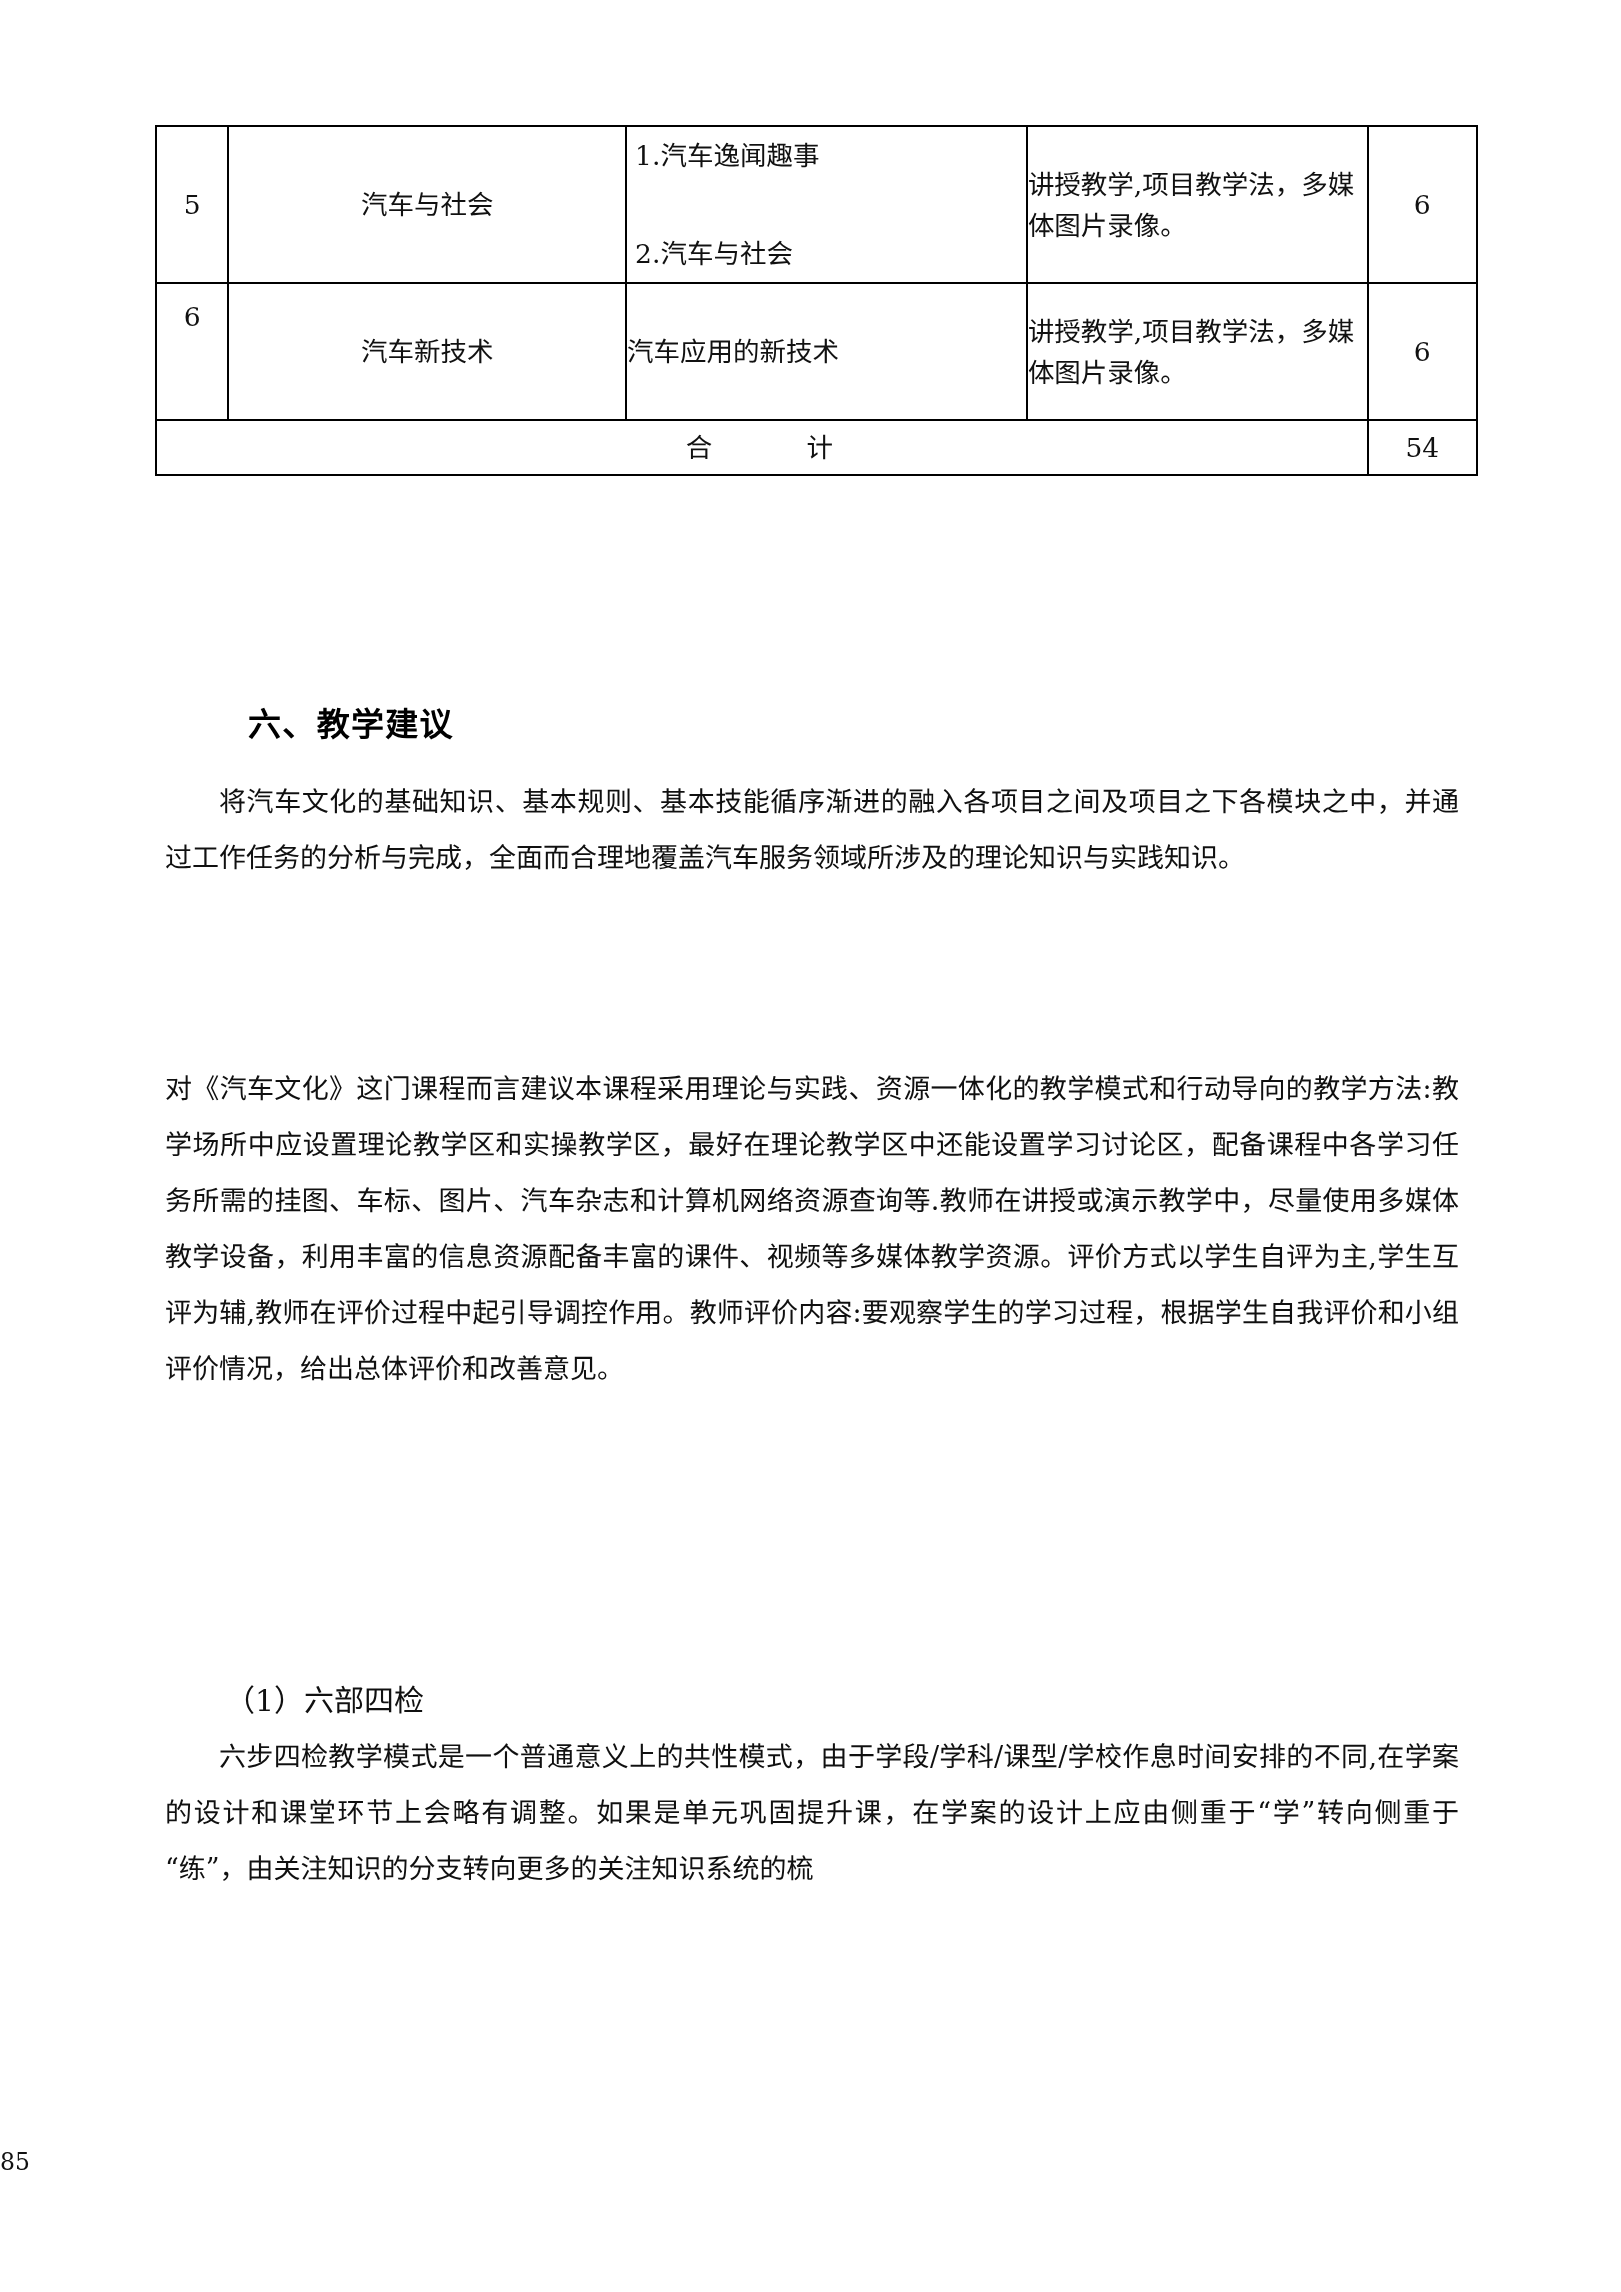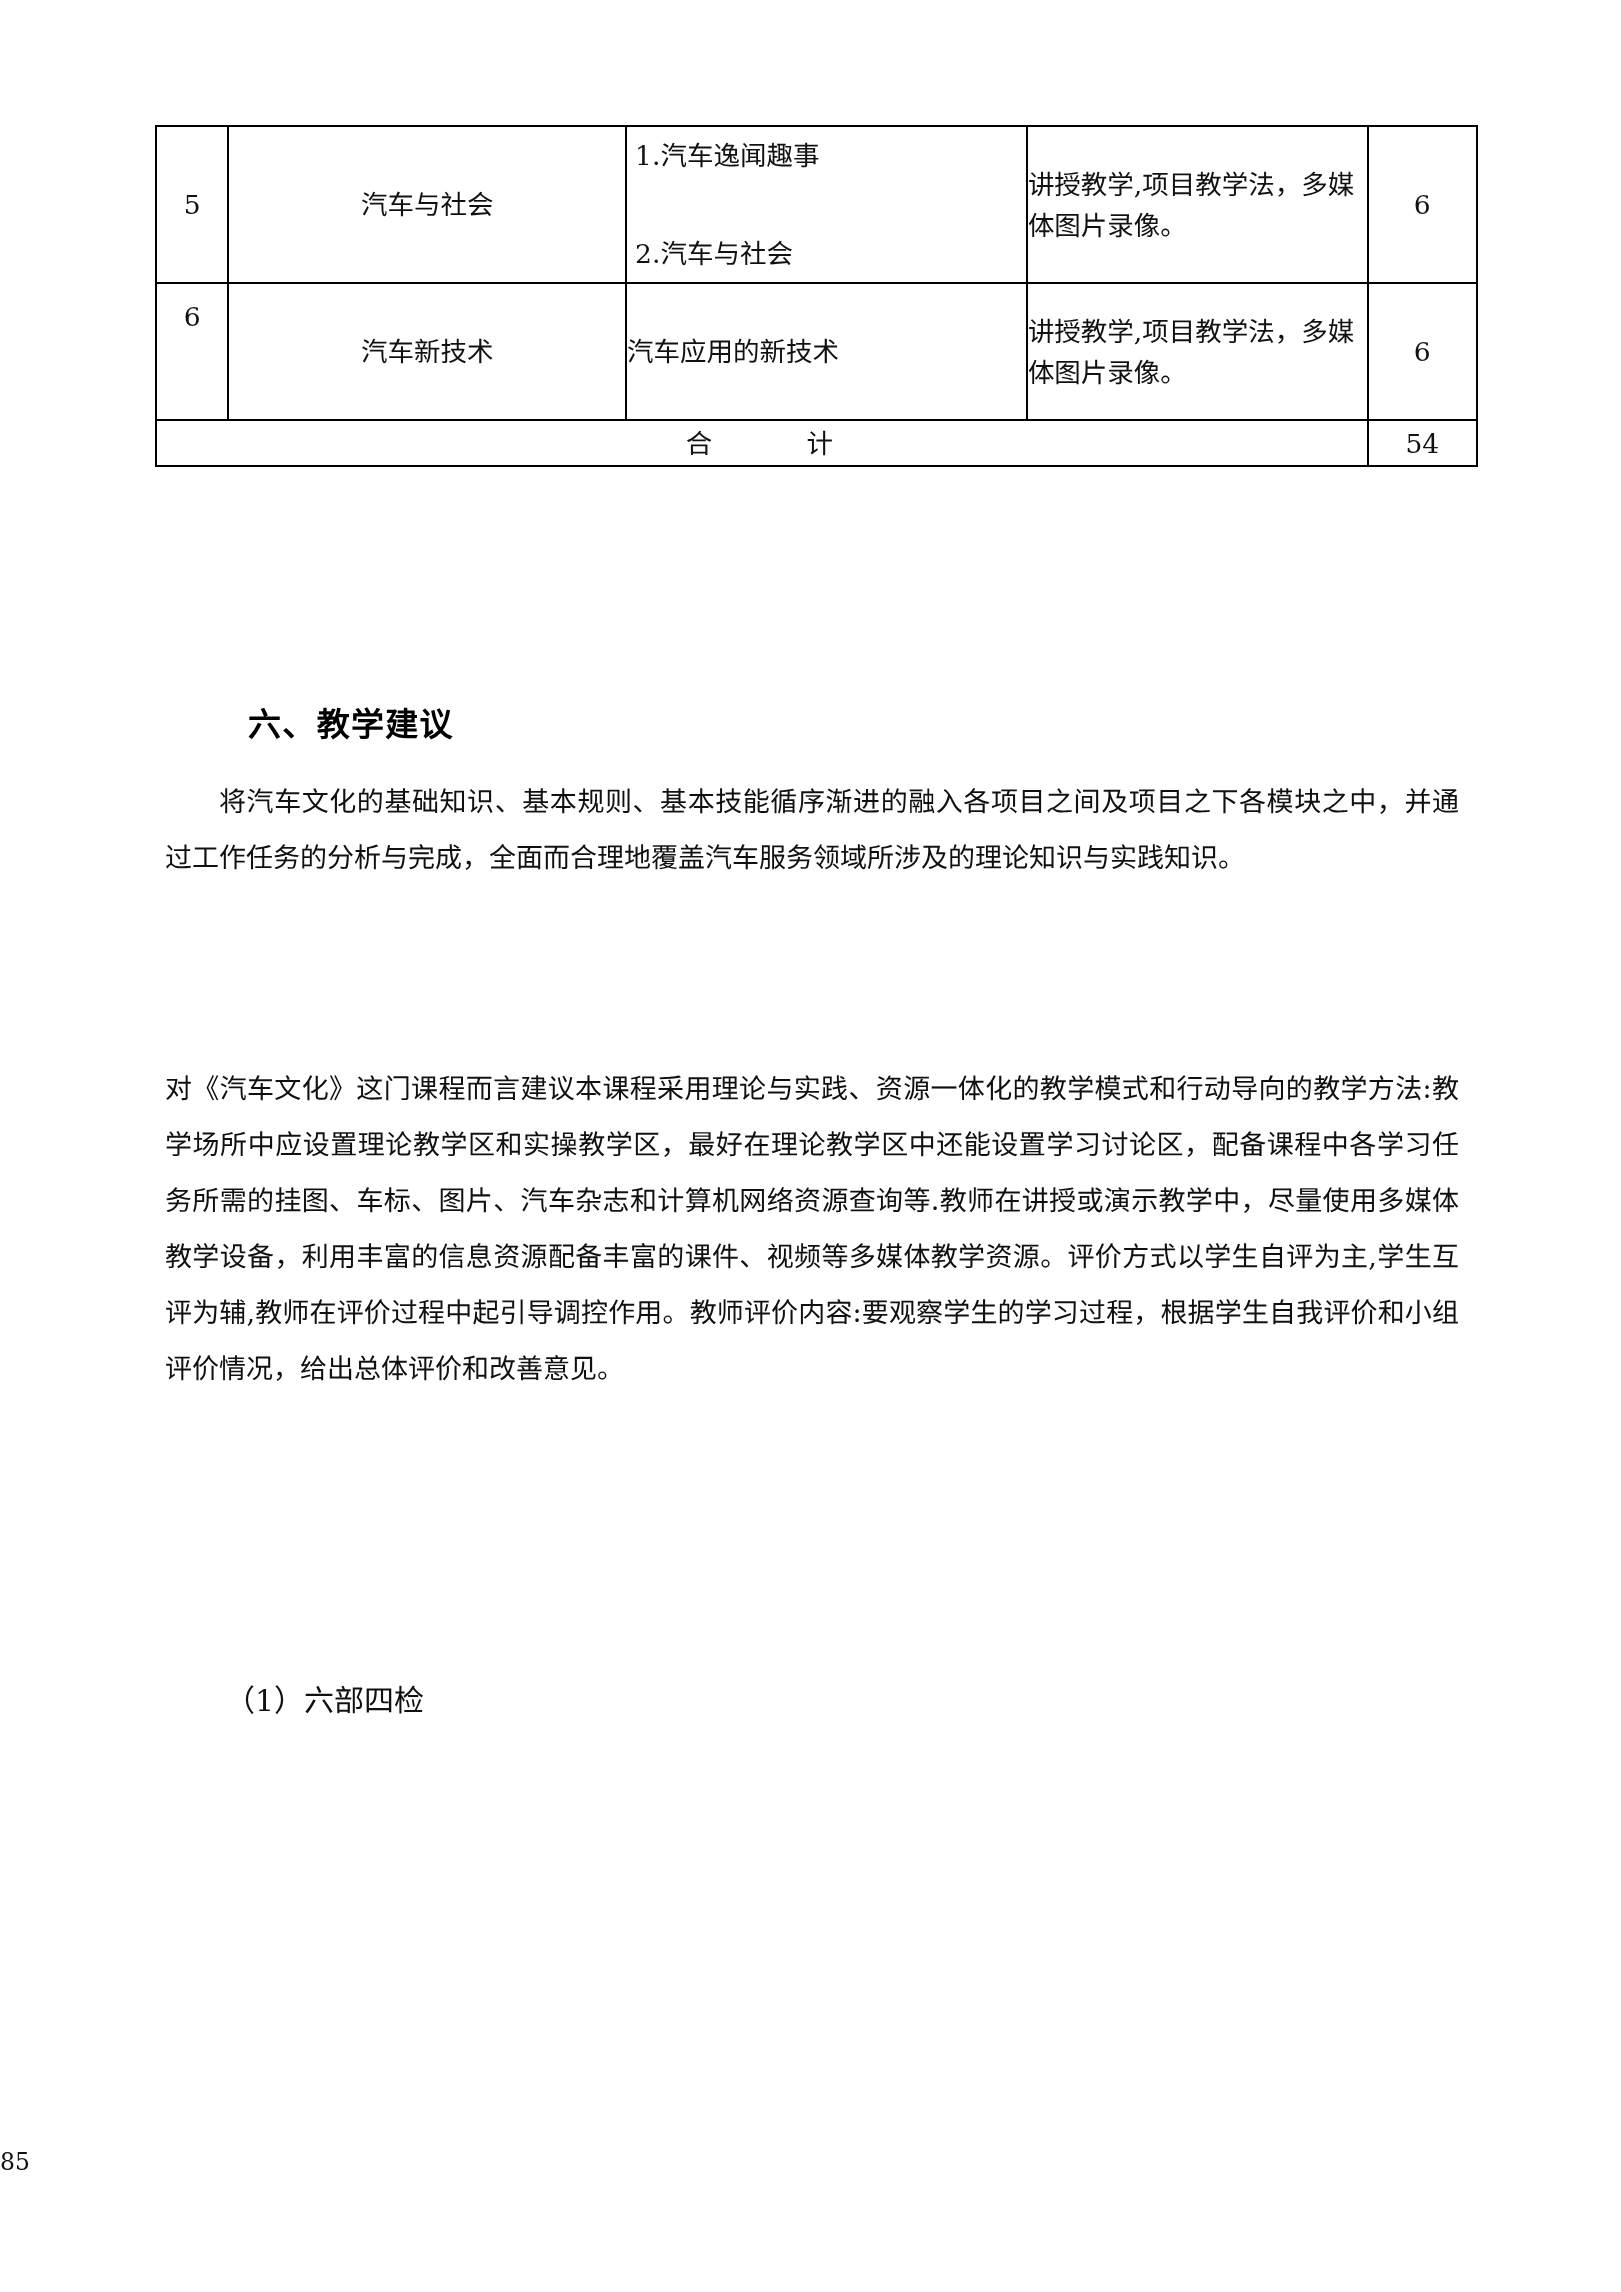--- a/index.html
+++ b/index.html
@@ -79,21 +79,21 @@
   .r5-method   { vertical-align: middle; }
   .r5-hours    { vertical-align: bottom; padding-bottom: 21.6px; }
 
   .r6-name     { vertical-align: bottom; padding-bottom: 21.6px; }
   .r6-items    { vertical-align: bottom; padding-bottom: 21.6px; }
   .r6-method   { vertical-align: top;    padding-top: 7.8px; }
   .r6-hours    { vertical-align: bottom; padding-bottom: 19.6px; }
 
   .row5 { height: 116px; }
   .row6 { height: 137px; }
-  .rowtotal { height: 46px; }
+  .rowtotal { height: 55px; }
 
   td.cell-total {
     text-align: center;
     font-size: 27.4px;
     letter-spacing: 0.18em;
   }
   .total-inner {
     display: inline-block;
   }
   .total-gap { display:inline-block; width: 63px; }
@@ -189,17 +189,18 @@
 
   <div class="section-heading" style="top: 698px;">六、教学建议</div>
 
   <div class="para indent2" style="top: 774px;">将汽车文化的基础知识、基本规则、基本技能循序渐进的融入各项目之间及项目之下各模块之中，并通过工作任务的分析与完成，全面而合理地覆盖汽车服务领域所涉及的理论知识与实践知识。</div>
 
 
   <div class="para" style="top: 1061px;">对《汽车文化》这门课程而言建议本课程采用理论与实践、资源一体化的教学模式和行动导向的教学方法:教学场所中应设置理论教学区和实操教学区，最好在理论教学区中还能设置学习讨论区，配备课程中各学习任务所需的挂图、车标、图片、汽车杂志和计算机网络资源查询等.教师在讲授或演示教学中，尽量使用多媒体教学设备，利用丰富的信息资源配备丰富的课件、视频等多媒体教学资源。评价方式以学生自评为主,学生互评为辅,教师在评价过程中起引导调控作用。教师评价内容:要观察学生的学习过程，根据学生自我评价和小组评价情况，给出总体评价和改善意见。</div>
 
   <div class="sub-heading" style="top: 1673px;">（1）六部四检</div>
 
+  <div class="para indent2" style="top: 1729px;">六步四检教学模式是一个普通意义上的共性模式，由于学段/学科/课型/学校作息时间安排的不同,在学案的设计和课堂环节上会略有调整。如果是单元巩固提升课，在学案的设计上应由侧重于“学”转向侧重于“练”，由关注知识的分支转向更多的关注知识系统的梳</div>
 
   <div class="page-number">85</div>
 
 </div>
 
 
 </body></html>

